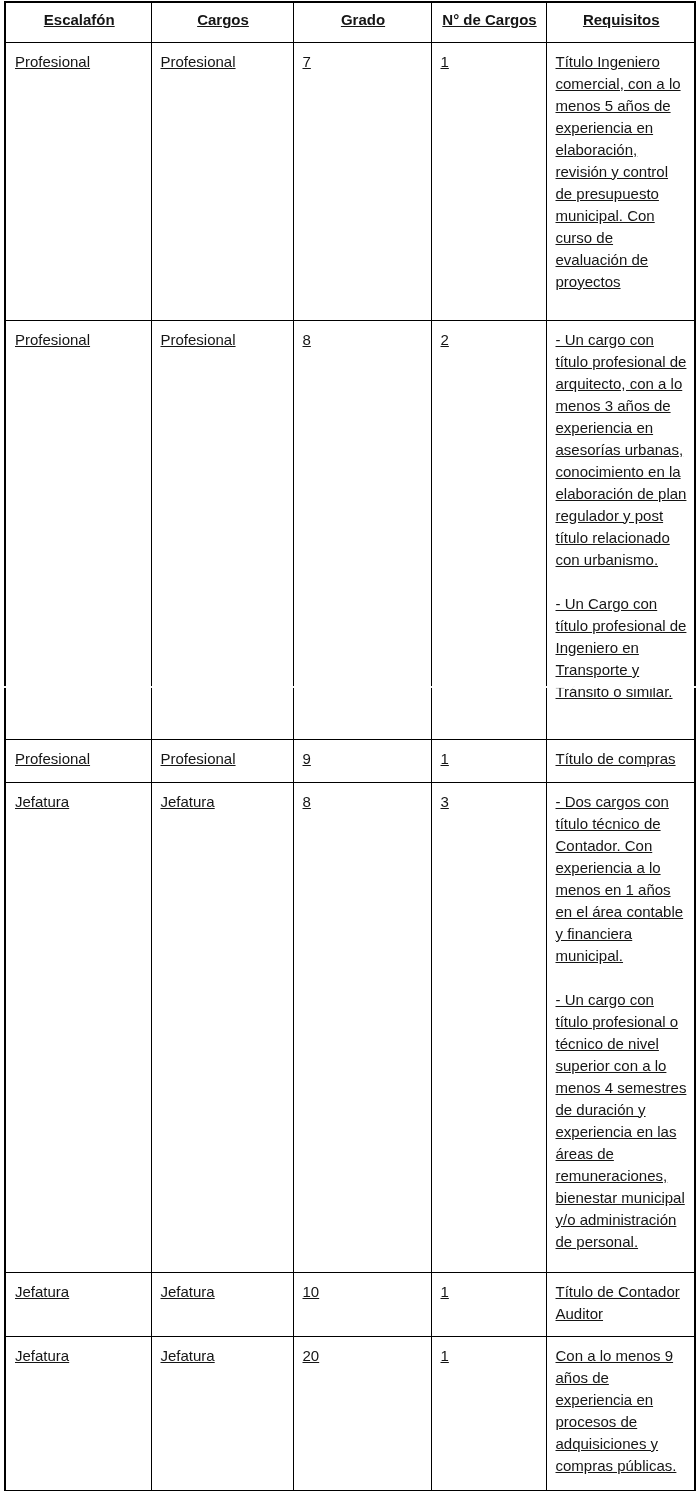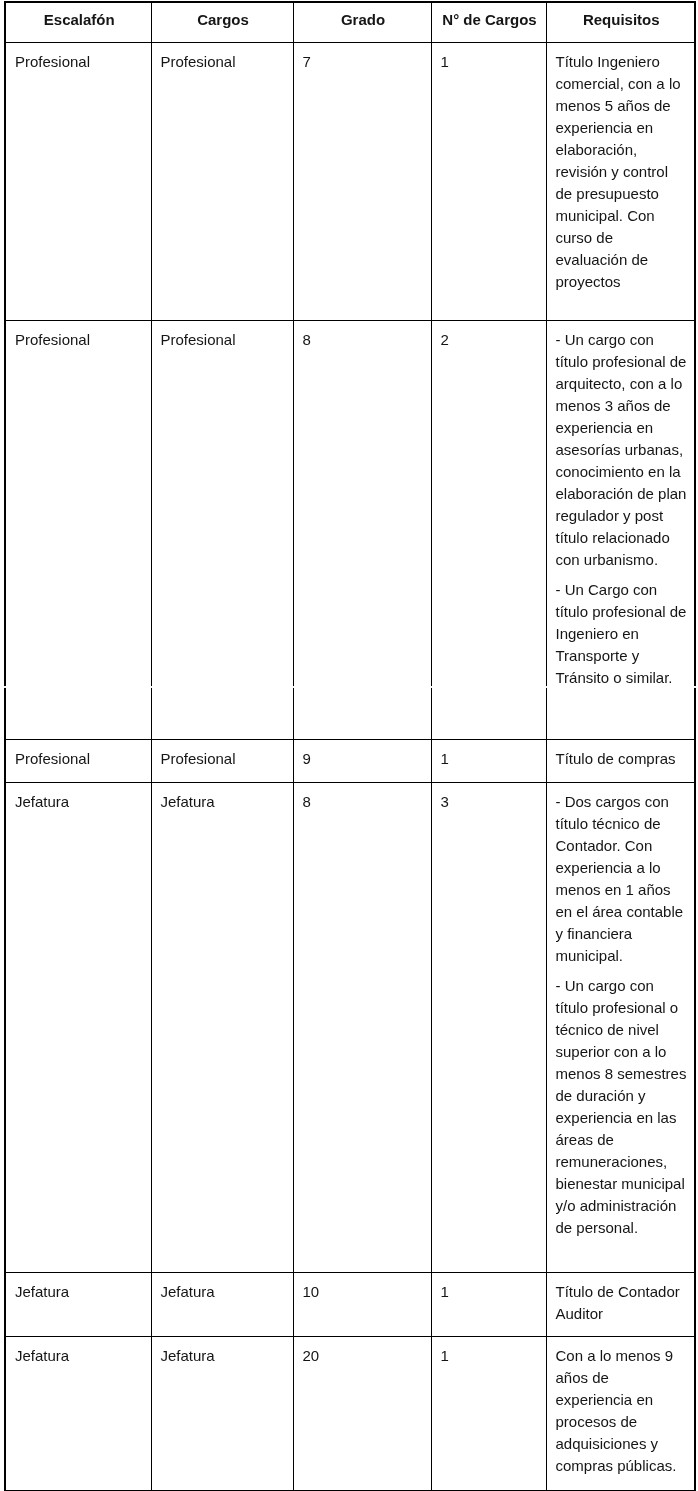--- a/index.html
+++ b/index.html
@@ -26,32 +26,33 @@
   }
   .doc-table th,
   .doc-table td {
     border: 1px solid #000;
     vertical-align: top;
     padding: 8px 7px 6px 9px;
     font-size: 15px;
     line-height: 22px;
     word-wrap: break-word;
     overflow: hidden;
+    text-decoration: underline;
   }
   .doc-table th {
     font-weight: bold;
     text-align: center;
     padding-top: 6px;
     font-size: 15px;
   }
   .doc-table td p {
     margin: 0;
   }
   .doc-table td p + p {
-    margin-top: 8px;
+    margin-top: 22px;
   }
   
   .scan-seam {
     position: absolute;
     left: 0;
     top: 686px;
     width: 698px;
     height: 2px;
     background: rgba(255, 255, 255, 0.95);
     pointer-events: none;
@@ -111,21 +112,21 @@
       </td>
     </tr>
 
     <tr style="height:490px;">
       <td>Jefatura</td>
       <td>Jefatura</td>
       <td>8</td>
       <td>3</td>
       <td>
         <p>- Dos cargos con título técnico de Contador. Con experiencia a lo menos en 1 años en el área contable y financiera municipal.</p>
-        <p>- Un cargo con título profesional o técnico de nivel superior con a lo menos 8 semestres de duración y experiencia en las áreas de remuneraciones, bienestar municipal y/o administración de personal.</p>
+        <p>- Un cargo con título profesional o técnico de nivel superior con a lo menos 4 semestres de duración y experiencia en las áreas de remuneraciones, bienestar municipal y/o administración de personal.</p>
       </td>
     </tr>
 
     <tr style="height:64px;">
       <td>Jefatura</td>
       <td>Jefatura</td>
       <td>10</td>
       <td>1</td>
       <td>
         <p>Título de Contador Auditor</p>

